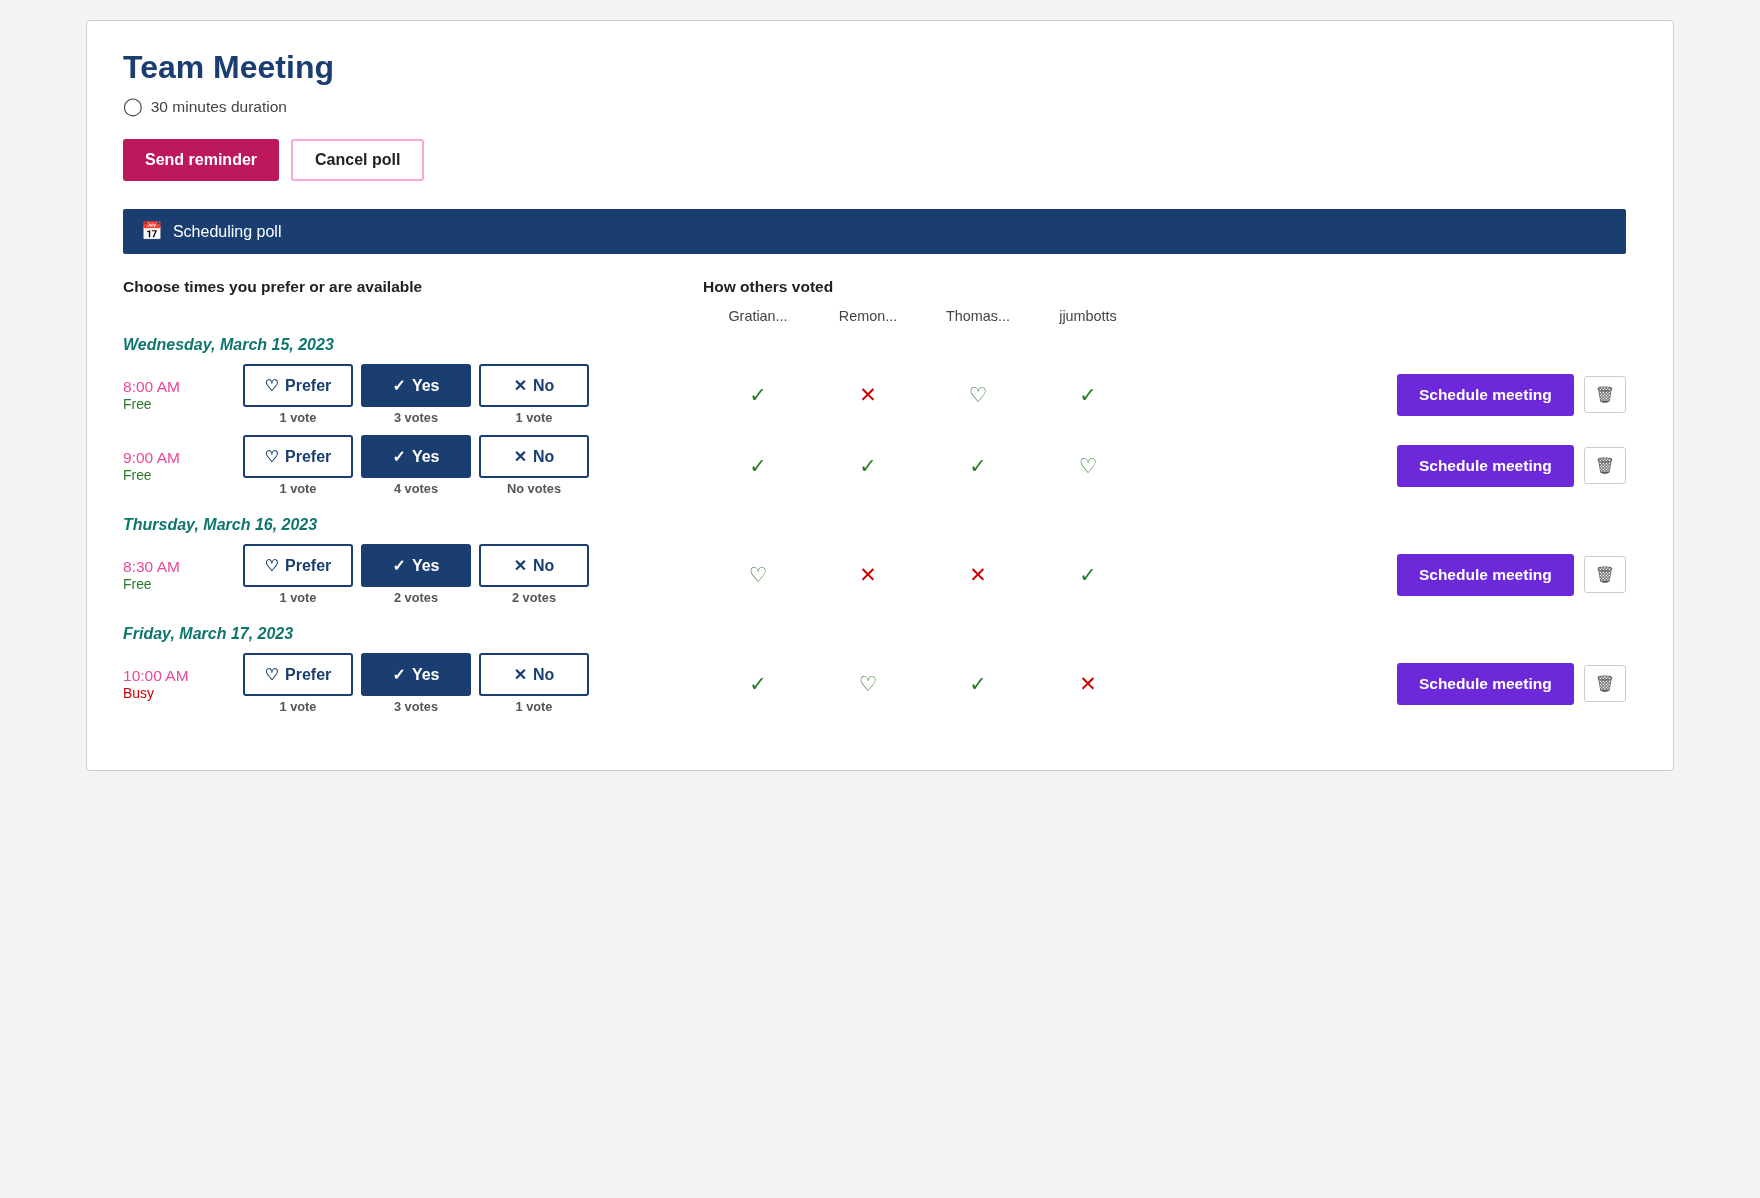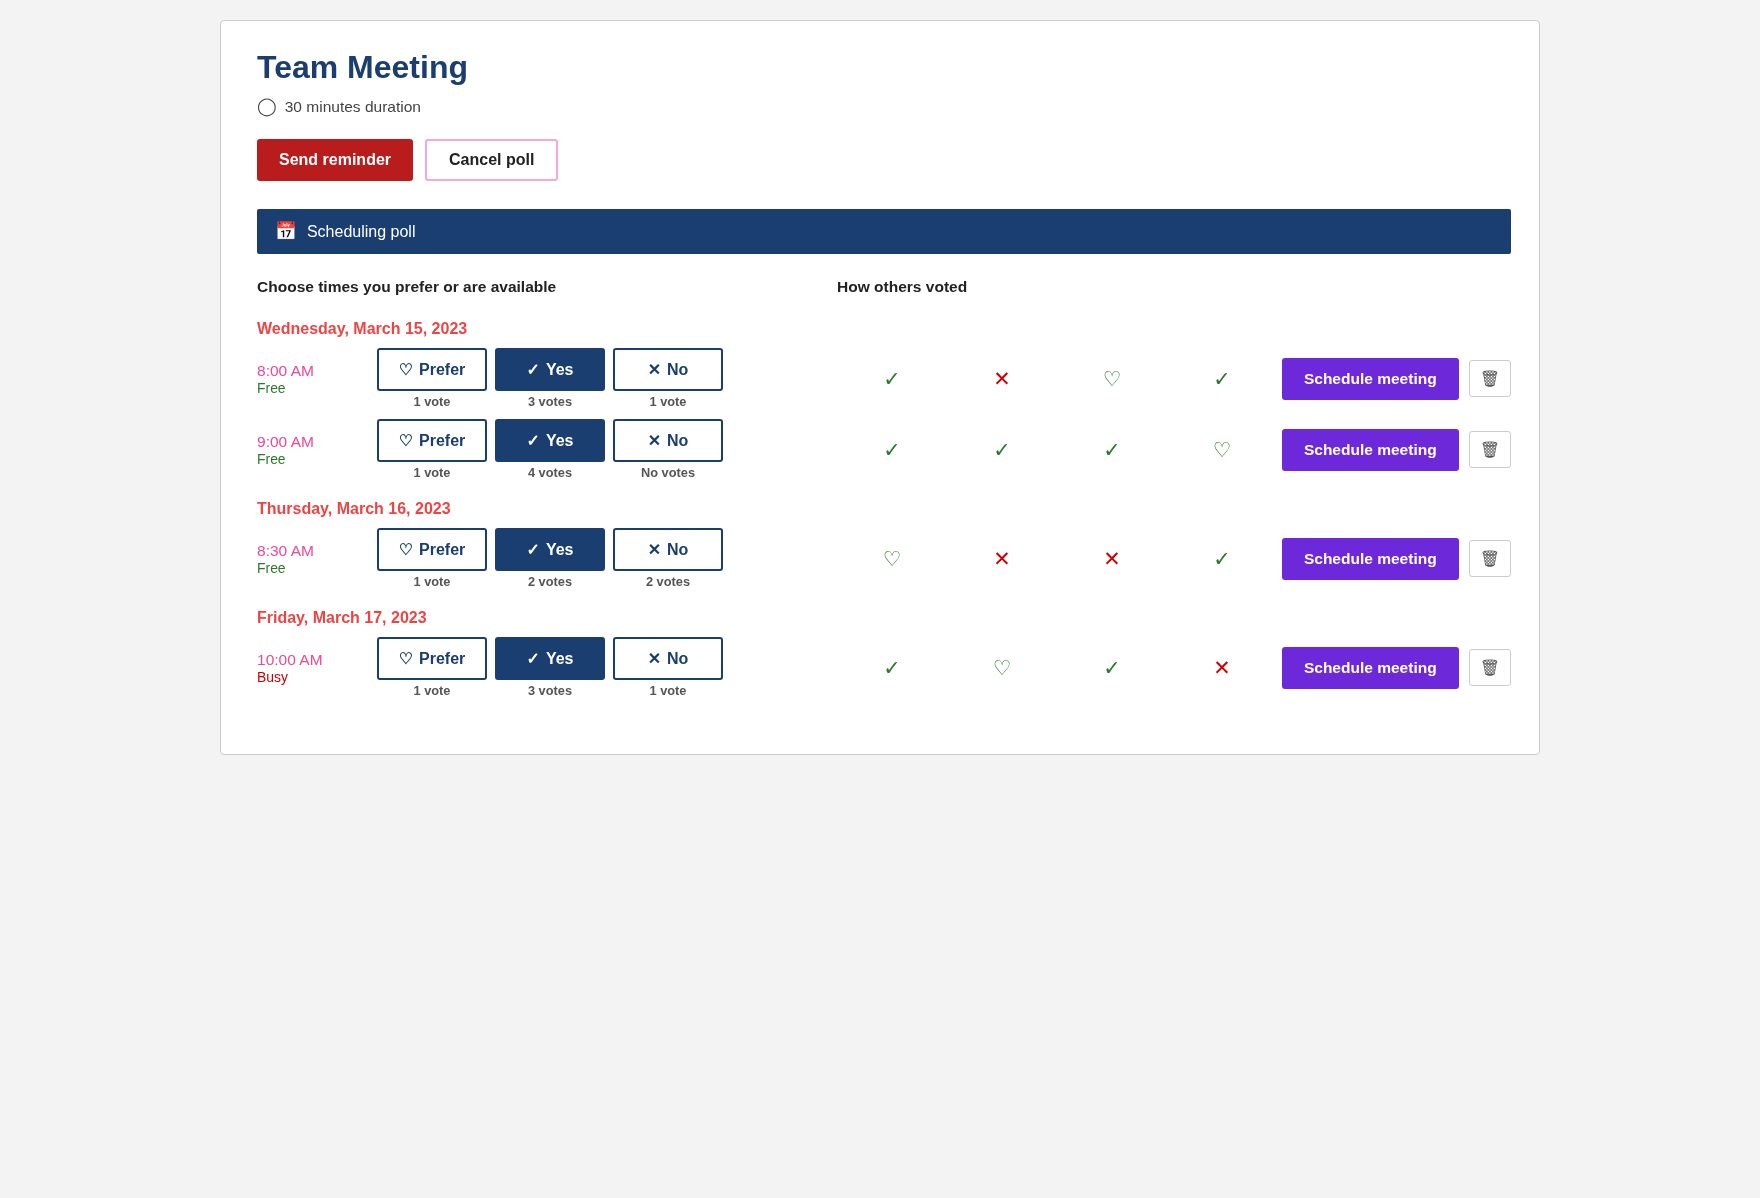--- a/index.html
+++ b/index.html
@@ -9,22 +9,22 @@
       display: flex;
       justify-content: center;
       align-items: flex-start;
       min-height: 100vh;
       padding: 20px;
     }
     .card {
       background: #fff;
       border: 1px solid #ccc;
       border-radius: 4px;
-      padding: 28px 28px 36px 36px;
-      width: 1320px;
+      padding: 28px 47px 36px 36px;
+      width: 1588px;
       max-width: 100%;
     }
     .page-title {
       font-size: 2rem;
       font-weight: 700;
       color: #1a3e6f;
       margin-bottom: 10px;
     }
     .duration-row {
       display: flex;
@@ -37,21 +37,21 @@
     .clock-icon {
       font-size: 1.1rem;
       color: #444;
     }
     .action-buttons {
       display: flex;
       gap: 12px;
       margin-bottom: 28px;
     }
     .btn-primary {
-      background: #b91c1c;
+      background: #be185d;
       color: #fff;
       border: none;
       padding: 10px 22px;
       font-size: 1rem;
       font-weight: 600;
       border-radius: 3px;
       cursor: pointer;
     }
     .btn-secondary {
       background: #fff;
@@ -107,22 +107,23 @@
       font-size: 0.9rem;
       color: #444;
       text-align: center;
     }
     .day-section {
       margin-bottom: 20px;
     }
     .day-label {
       font-weight: 700;
       font-size: 1rem;
-      color: #ef4444;
+      color: #0f766e;
       margin-bottom: 10px;
+      font-style: italic;
     }
     .time-row {
       display: flex;
       align-items: center;
       margin-bottom: 10px;
     }
     .time-info {
       width: 120px;
       flex-shrink: 0;
     }
@@ -244,20 +245,26 @@
   </div>
   <div class="poll-header">
     <span class="poll-header-icon">📅</span>
     <span>Scheduling poll</span>
   </div>
 
   <div class="columns-header">
     <div class="col-left-label">Choose times you prefer or are available</div>
     <div class="col-right-label">
       <div class="how-others-label">How others voted</div>
+      <div class="voter-names">
+        <div class="voter-name">Gratian...</div>
+        <div class="voter-name">Remon...</div>
+        <div class="voter-name">Thomas...</div>
+        <div class="voter-name">jjumbotts</div>
+      </div>
     </div>
   </div>
 
   <div id="days-container">
       <div class="day-section">
         <div class="day-label">Wednesday, March 15, 2023</div>
         <div class="time-row">
           <div class="time-info">
             <div class="time-text">8:00 AM</div>
             <div class="status-free">Free</div>

